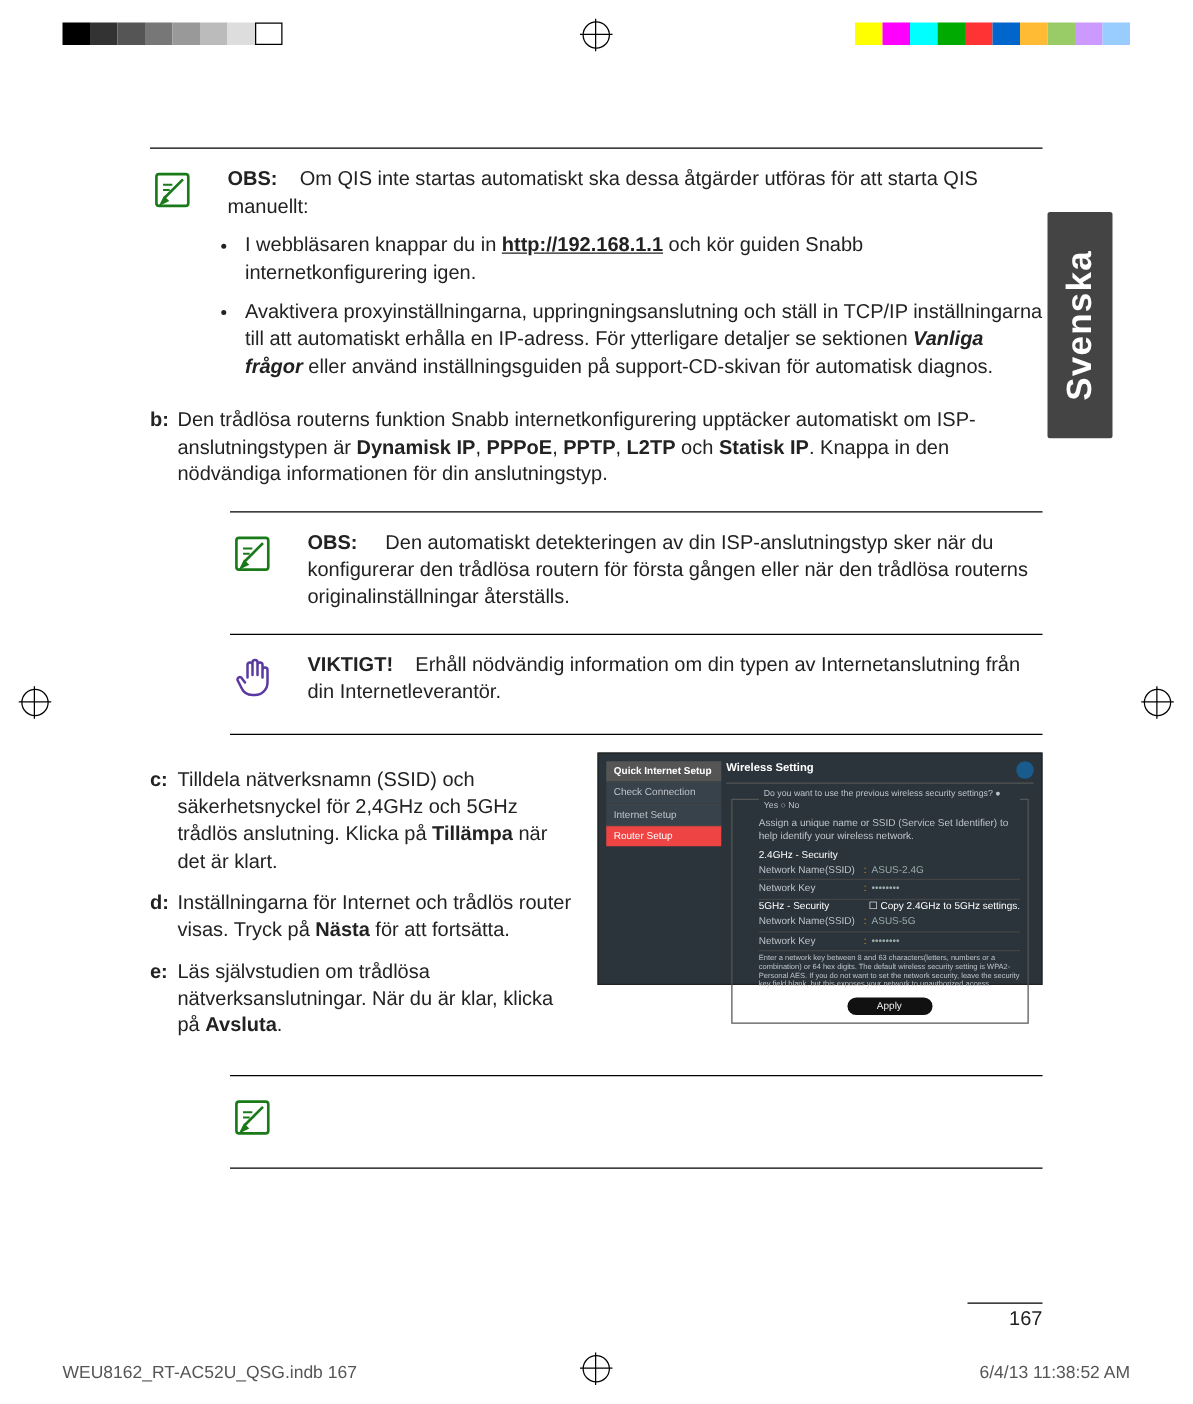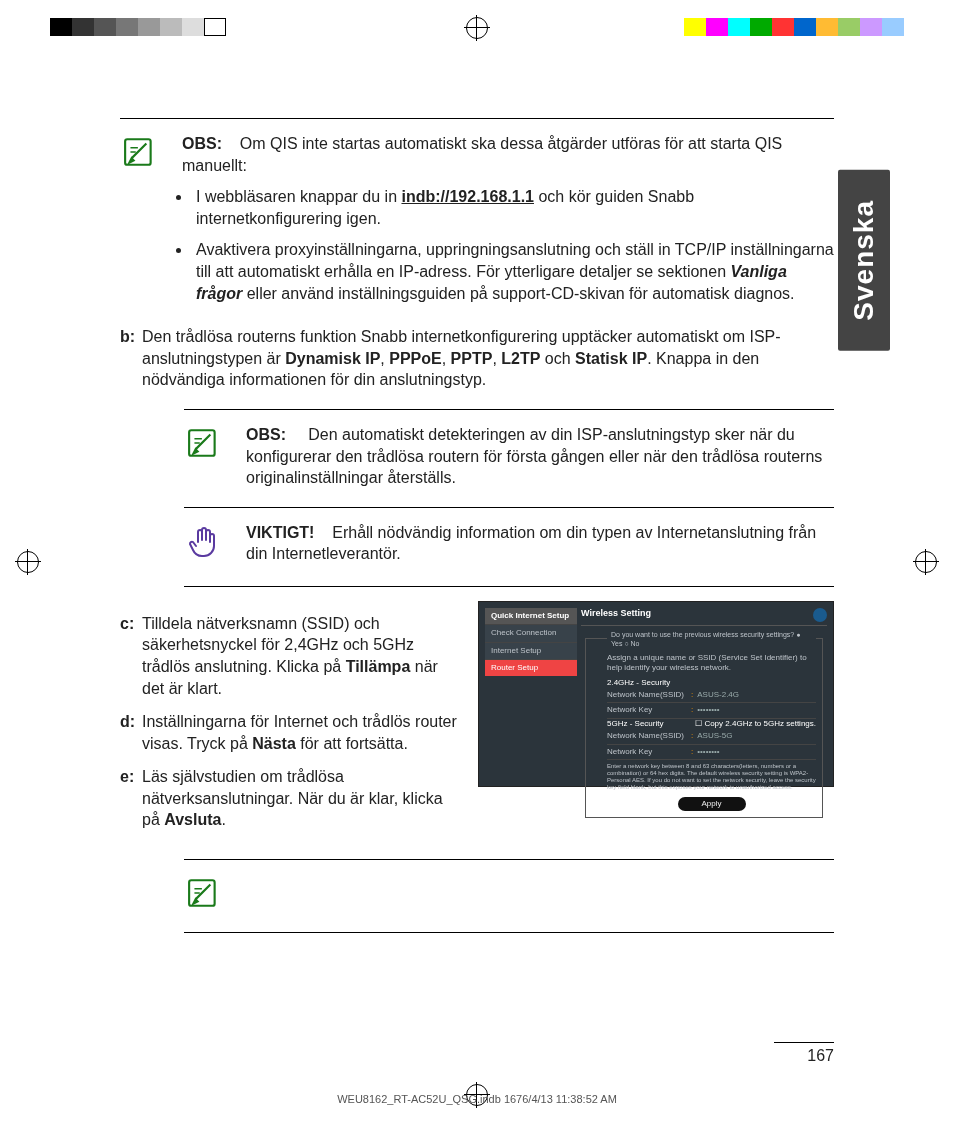--- a/index.html
+++ b/index.html
@@ -118,21 +118,21 @@
   .router-shot fieldset { border:1px solid #555; margin:4px; padding:3px 6px 6px 21px;}
   .router-shot legend { font-size:7px; padding:0 4px;}
 
   .pagebot {
     position: absolute; bottom: 58px; right: 120px;
     text-align: right;
   }
   .pagebot .line { border-top:1px solid #000; width:60px; margin-bottom:4px; margin-left:auto;}
   .imprint {
     position:absolute; bottom:18px; left:50px; right:50px;
-    display:flex; justify-content:center; font-size:11px; color:#555;
+    display:flex; justify-content:space-between; font-size:14px; color:#555;
   }
 
   .bold { font-weight: bold; }
   .ulb { text-decoration: underline; font-weight:bold; }
   .ibold { font-style: italic; font-weight: bold; }
 </style>
 </head>
 <body>
 
 <div class="page">
@@ -181,21 +181,21 @@
               <path d="M7 12 H14 M7 16 H12" stroke="#1a7a1a" stroke-width="1.5"></path>
             </svg>
         </span>
       </div>
       <div class="note-text">
         <span class="bold">OBS:</span>
         <span>&nbsp;&nbsp;</span>
         <span>Om QIS inte startas automatiskt ska dessa åtgärder utföras för att starta QIS manuellt:</span>
         <ul class="bullets">
           <li>
-            <span>I webbläsaren knappar du in </span><span class="ulb">indb://192.168.1.1</span><span> och kör guiden Snabb internetkonfigurering igen.</span>
+            <span>I webbläsaren knappar du in </span><span class="ulb">http://192.168.1.1</span><span> och kör guiden Snabb internetkonfigurering igen.</span>
           </li>
           <li>
             <span>Avaktivera proxyinställningarna, uppringningsanslutning och ställ in TCP/IP inställningarna till att automatiskt erhålla en IP-adress. För ytterligare detaljer se sektionen </span><span class="ibold">Vanliga frågor</span><span> eller använd inställningsguiden på support-CD-skivan för automatisk diagnos.</span>
           </li>
         </ul>
       </div>
     </div>
 
     <div class="step">
       <div class="lbl">b:</div>

